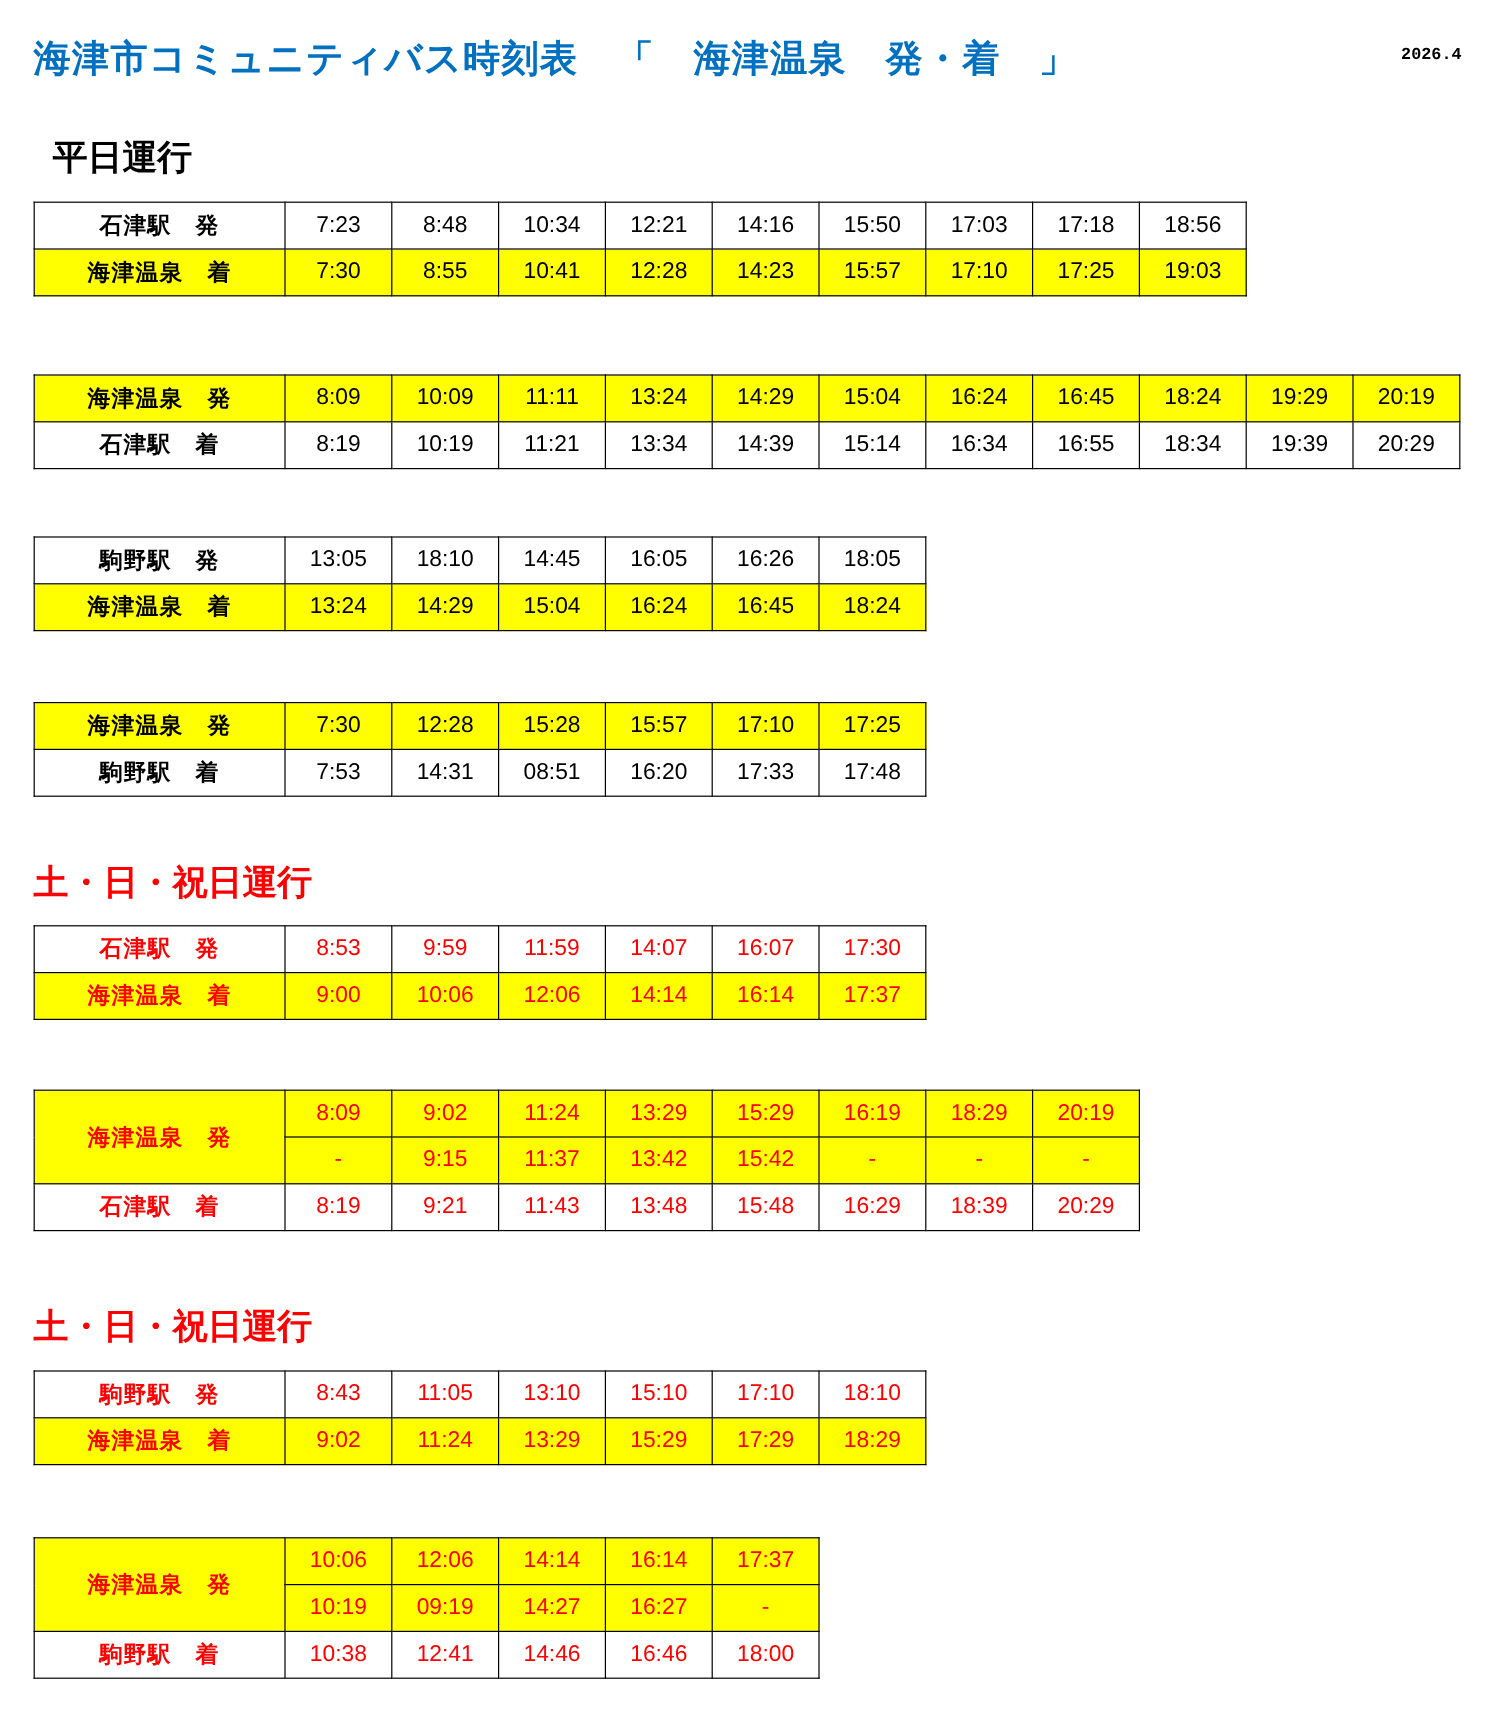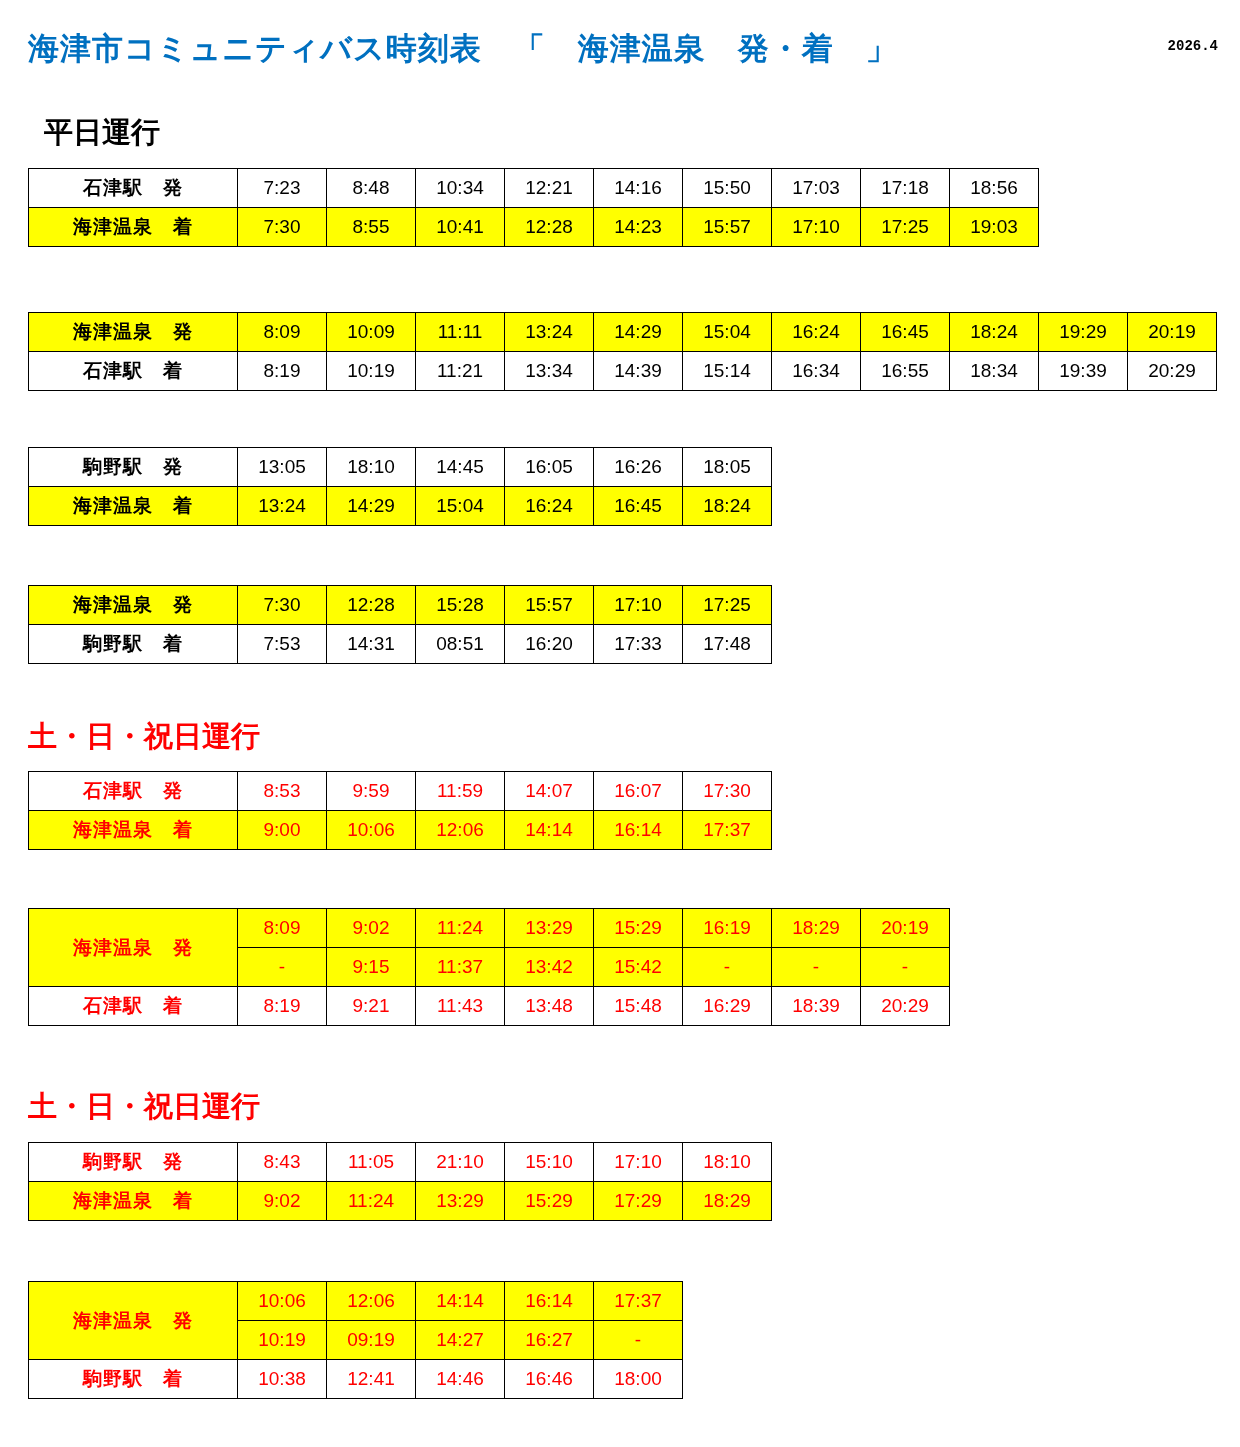--- a/index.html
+++ b/index.html
@@ -286,21 +286,21 @@
 
   <div class="section-title holiday" style="position:absolute; left:28px; top:1092px;">土・日・祝日運行</div>
 
   <div class="tbl-wrap" style="left:28px; top:1142px;">
     <table class="tt">
       <tbody>
           <tr>
         <td class="label white red">駒野駅　発</td>
         <td class="time white red">8:43</td>
         <td class="time white red">11:05</td>
-        <td class="time white red">21:10</td>
+        <td class="time white red">13:10</td>
         <td class="time white red">15:10</td>
         <td class="time white red">17:10</td>
         <td class="time white red">18:10</td>
       </tr>
       <tr>
         <td class="label yellow red">海津温泉　着</td>
         <td class="time yellow red">9:02</td>
         <td class="time yellow red">11:24</td>
         <td class="time yellow red">13:29</td>
         <td class="time yellow red">15:29</td>

